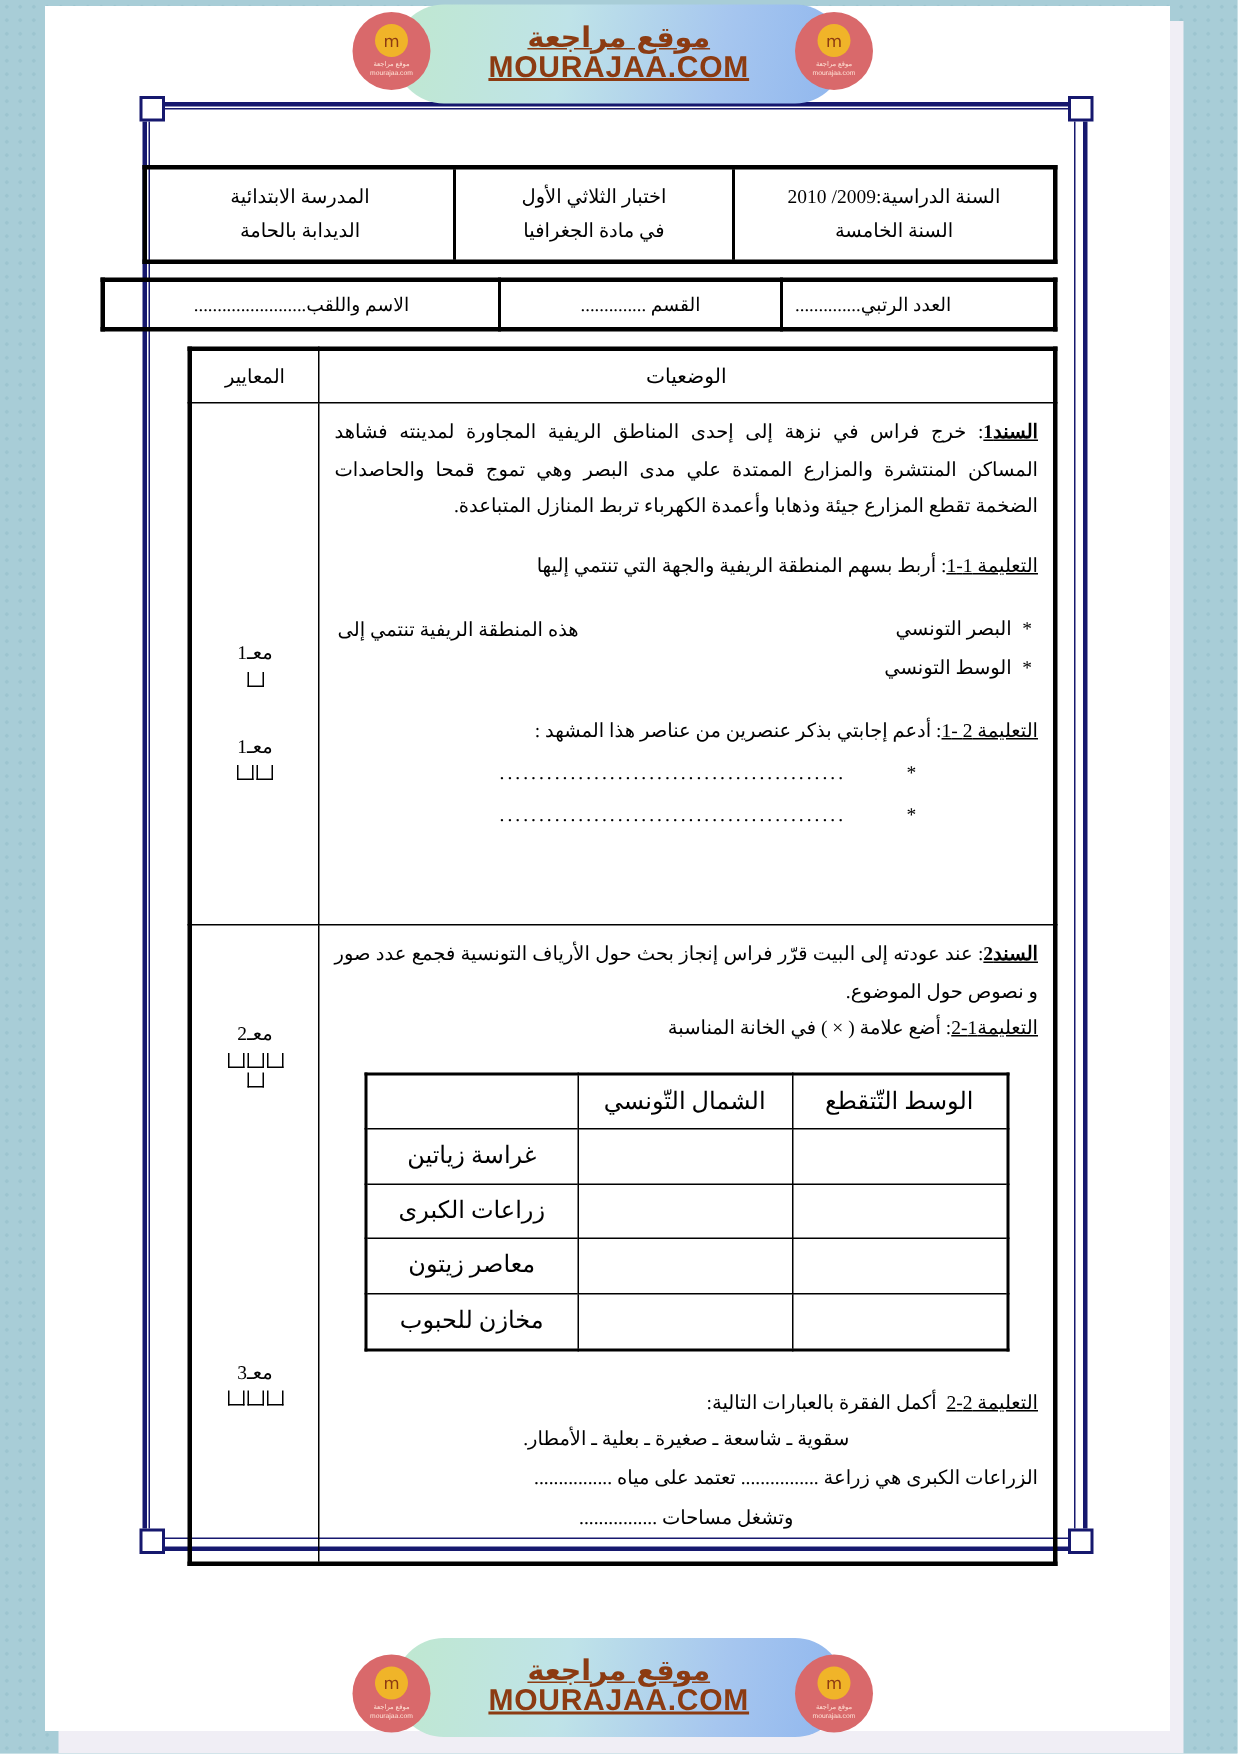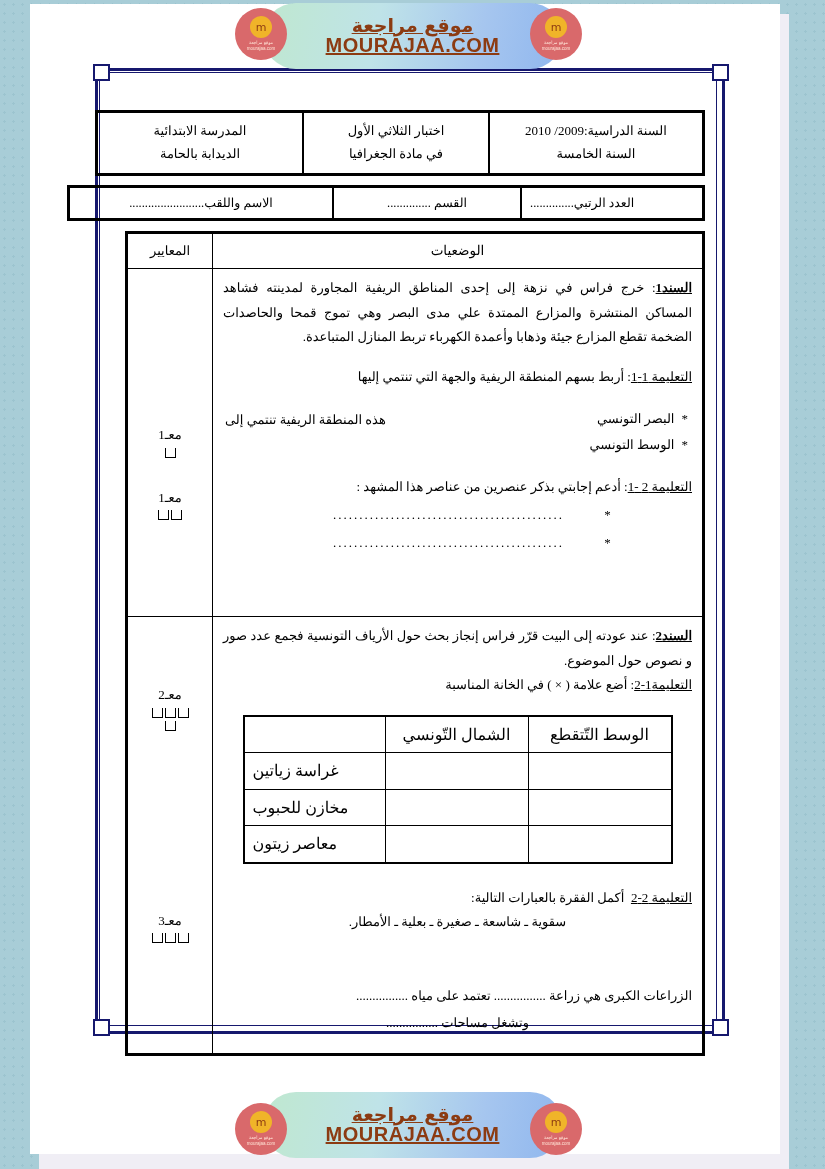--- a/index.html
+++ b/index.html
@@ -287,24 +287,24 @@
     table-layout: fixed;
     width: 376px;
   }
   #grid-table td {
     border: 1.5px solid #000;
     height: 26px;
     font-size: 16px;
     padding: 3px 8px;
     vertical-align: middle;
   }
-  #grid-table td.g-item { width: 124px; text-align: left; margin-left: 48px; }
+  #grid-table td.g-item { width: 124px; text-align: center; margin-left: 48px; }
   #grid-table td.g-col  { width: 126px; text-align: center; }
 
-  .cloze { line-height: 2.1; margin-top: 48px; }
+  .cloze { line-height: 2.1; }
   .cloze-line { text-align: right; }
   .cloze-line2 { text-align: center; }
 </style>
 </head>
 <body>
 
 <div id="backdrop"></div>
 <div id="sheet-shadow"></div>
 <div id="sheet"></div>
 
@@ -458,26 +458,31 @@
                 <td class="g-item"></td>
               </tr>
               <tr>
                 <td class="g-col"></td>
                 <td class="g-col"></td>
                 <td class="g-item">غراسة زياتين</td>
               </tr>
               <tr>
                 <td class="g-col"></td>
                 <td class="g-col"></td>
-                <td class="g-item">مخازن للحبوب</td>
+                <td class="g-item">زراعات الكبرى</td>
               </tr>
               <tr>
                 <td class="g-col"></td>
                 <td class="g-col"></td>
                 <td class="g-item">معاصر زيتون</td>
+              </tr>
+              <tr>
+                <td class="g-col"></td>
+                <td class="g-col"></td>
+                <td class="g-item">مخازن للحبوب</td>
               </tr>
             </tbody>
               </table>
           </div>
 
           <div class="spacer-md"></div>
 
           <p class="para" style="">
             <span class="u">التعليمة 2-2</span>&nbsp;&nbsp;<span>أكمل الفقرة بالعبارات التالية:</span>
           </p>

